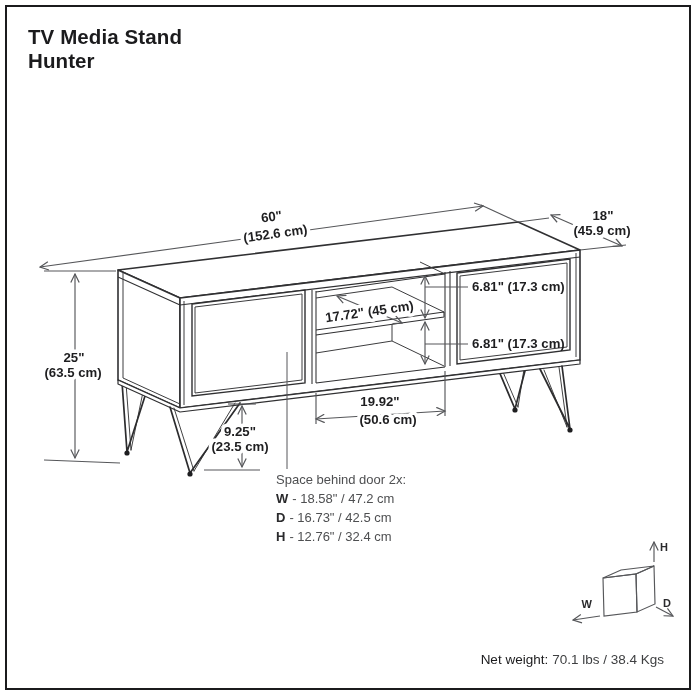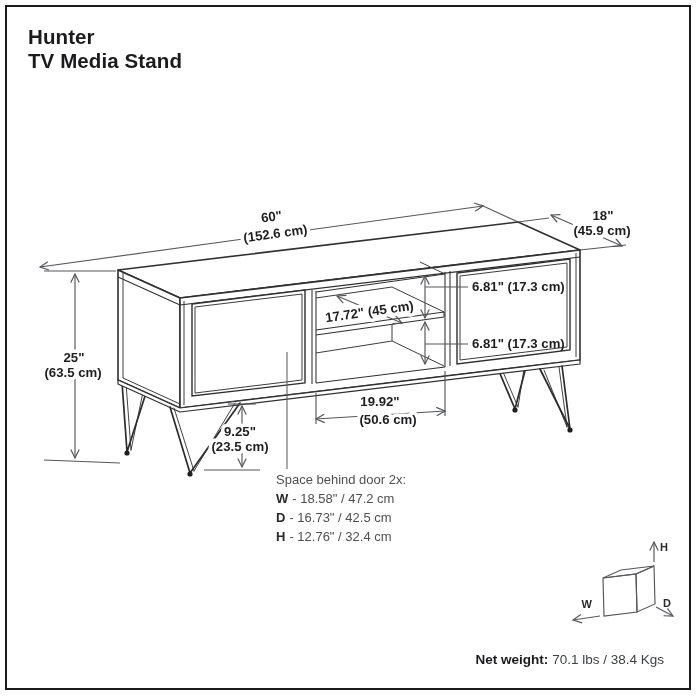--- a/index.html
+++ b/index.html
@@ -26,32 +26,32 @@
   .dim     { fill:none; stroke:#56575a; stroke-width:1.15; }
   .dimtxt  { font:700 13.2px "Liberation Sans", sans-serif; fill:#1e1e20; }
   .halo    { paint-order:stroke fill; stroke:#ffffff; stroke-width:7px; stroke-linejoin:round; }
   .spacetxt{ font:400 13px "Liberation Sans", sans-serif; fill:#4e4f51; }
   .spacekey{ font-weight:700; fill:#2a2a2c; }
   .cubetxt { font:700 11px "Liberation Sans", sans-serif; fill:#2a2a2c; }
   #netweight {
     position:absolute; right:36px; top:652px; font-size:13.5px; color:#3f4042;
     white-space:nowrap;
   }
-  #netweight .lbl { font-weight:700; color:#1b1b1d; margin-right:4px; }
+  #netweight .lbl { font-weight:400; color:#1b1b1d; margin-right:4px; }
 </style>
 </head>
 <body>
 
 <div id="page">
 
   <div id="frame"></div>
 
   <div id="title">
+    <div>TV Media Stand</div>
     <div>Hunter</div>
-    <div>TV Media Stand</div>
   </div>
 
   <svg id="drawing" width="700" height="700" viewBox="0 0 700 700">
     <defs>
       <marker id="ah" viewBox="0 0 11 10" refX="9.5" refY="5" markerWidth="11" markerHeight="10" markerUnits="userSpaceOnUse" orient="auto-start-reverse">
         <path d="M1,0.8 L9.5,5 L1,9.2" fill="none" stroke="#56575a" stroke-width="1.2"></path>
       </marker>
     </defs>
 
     <g>

